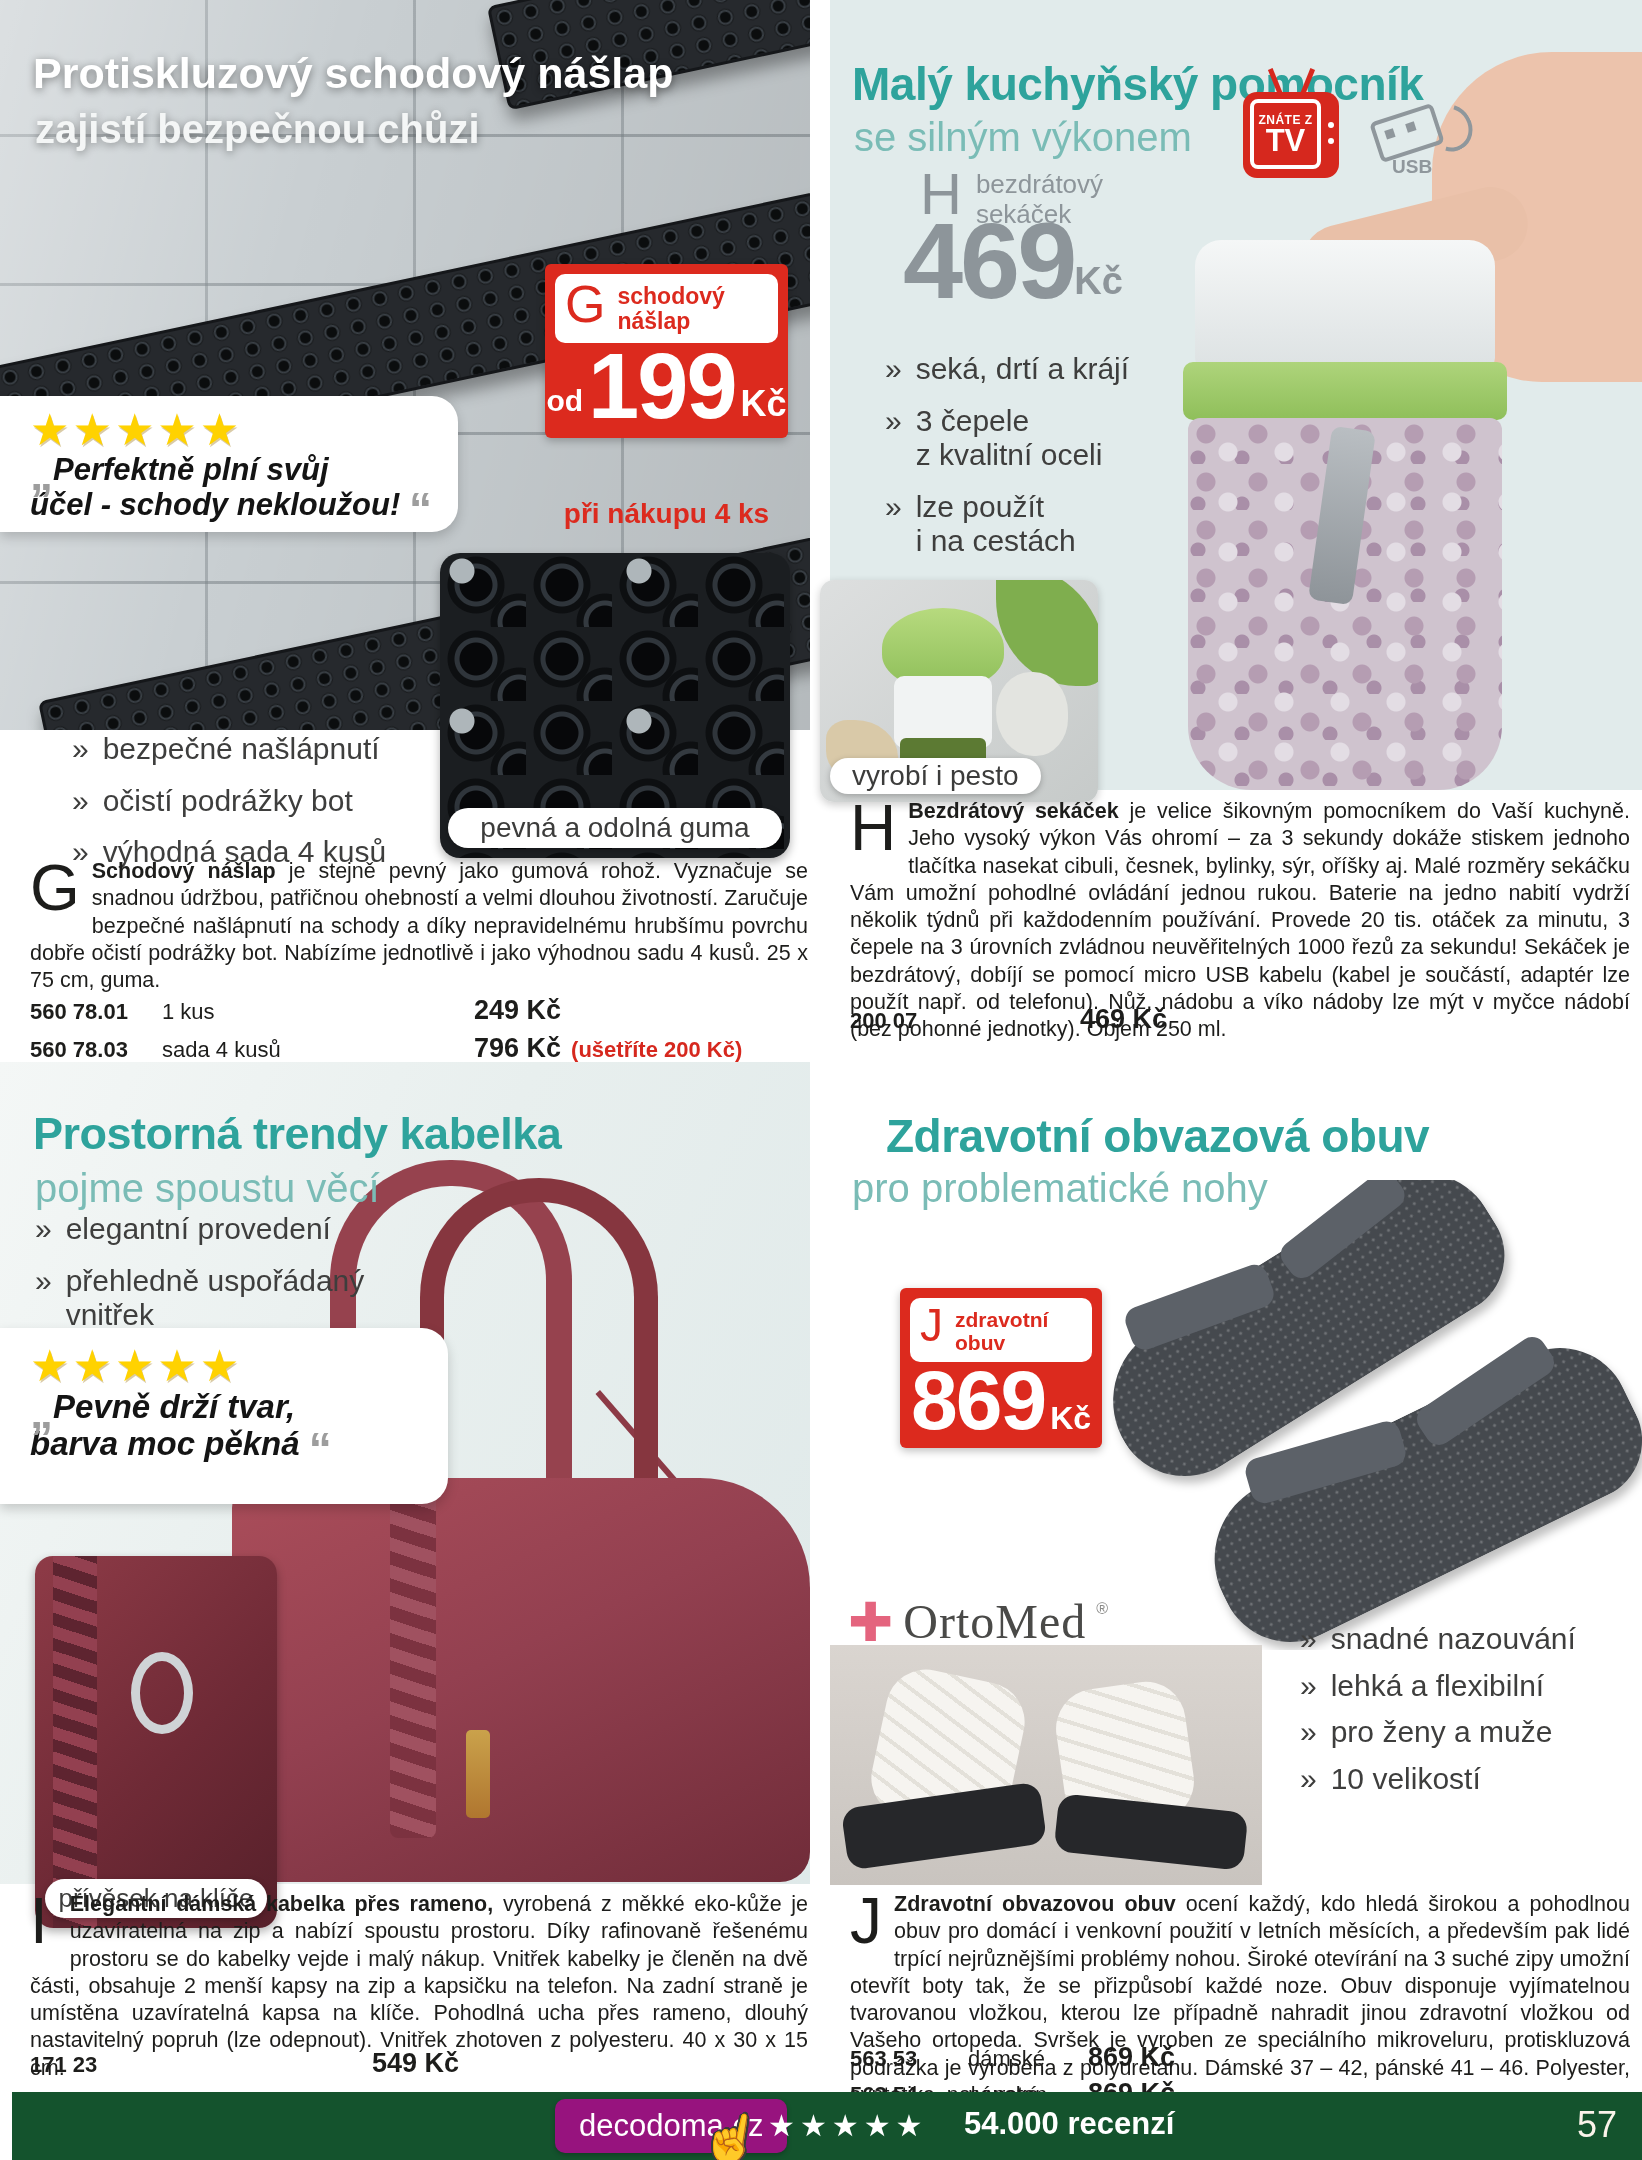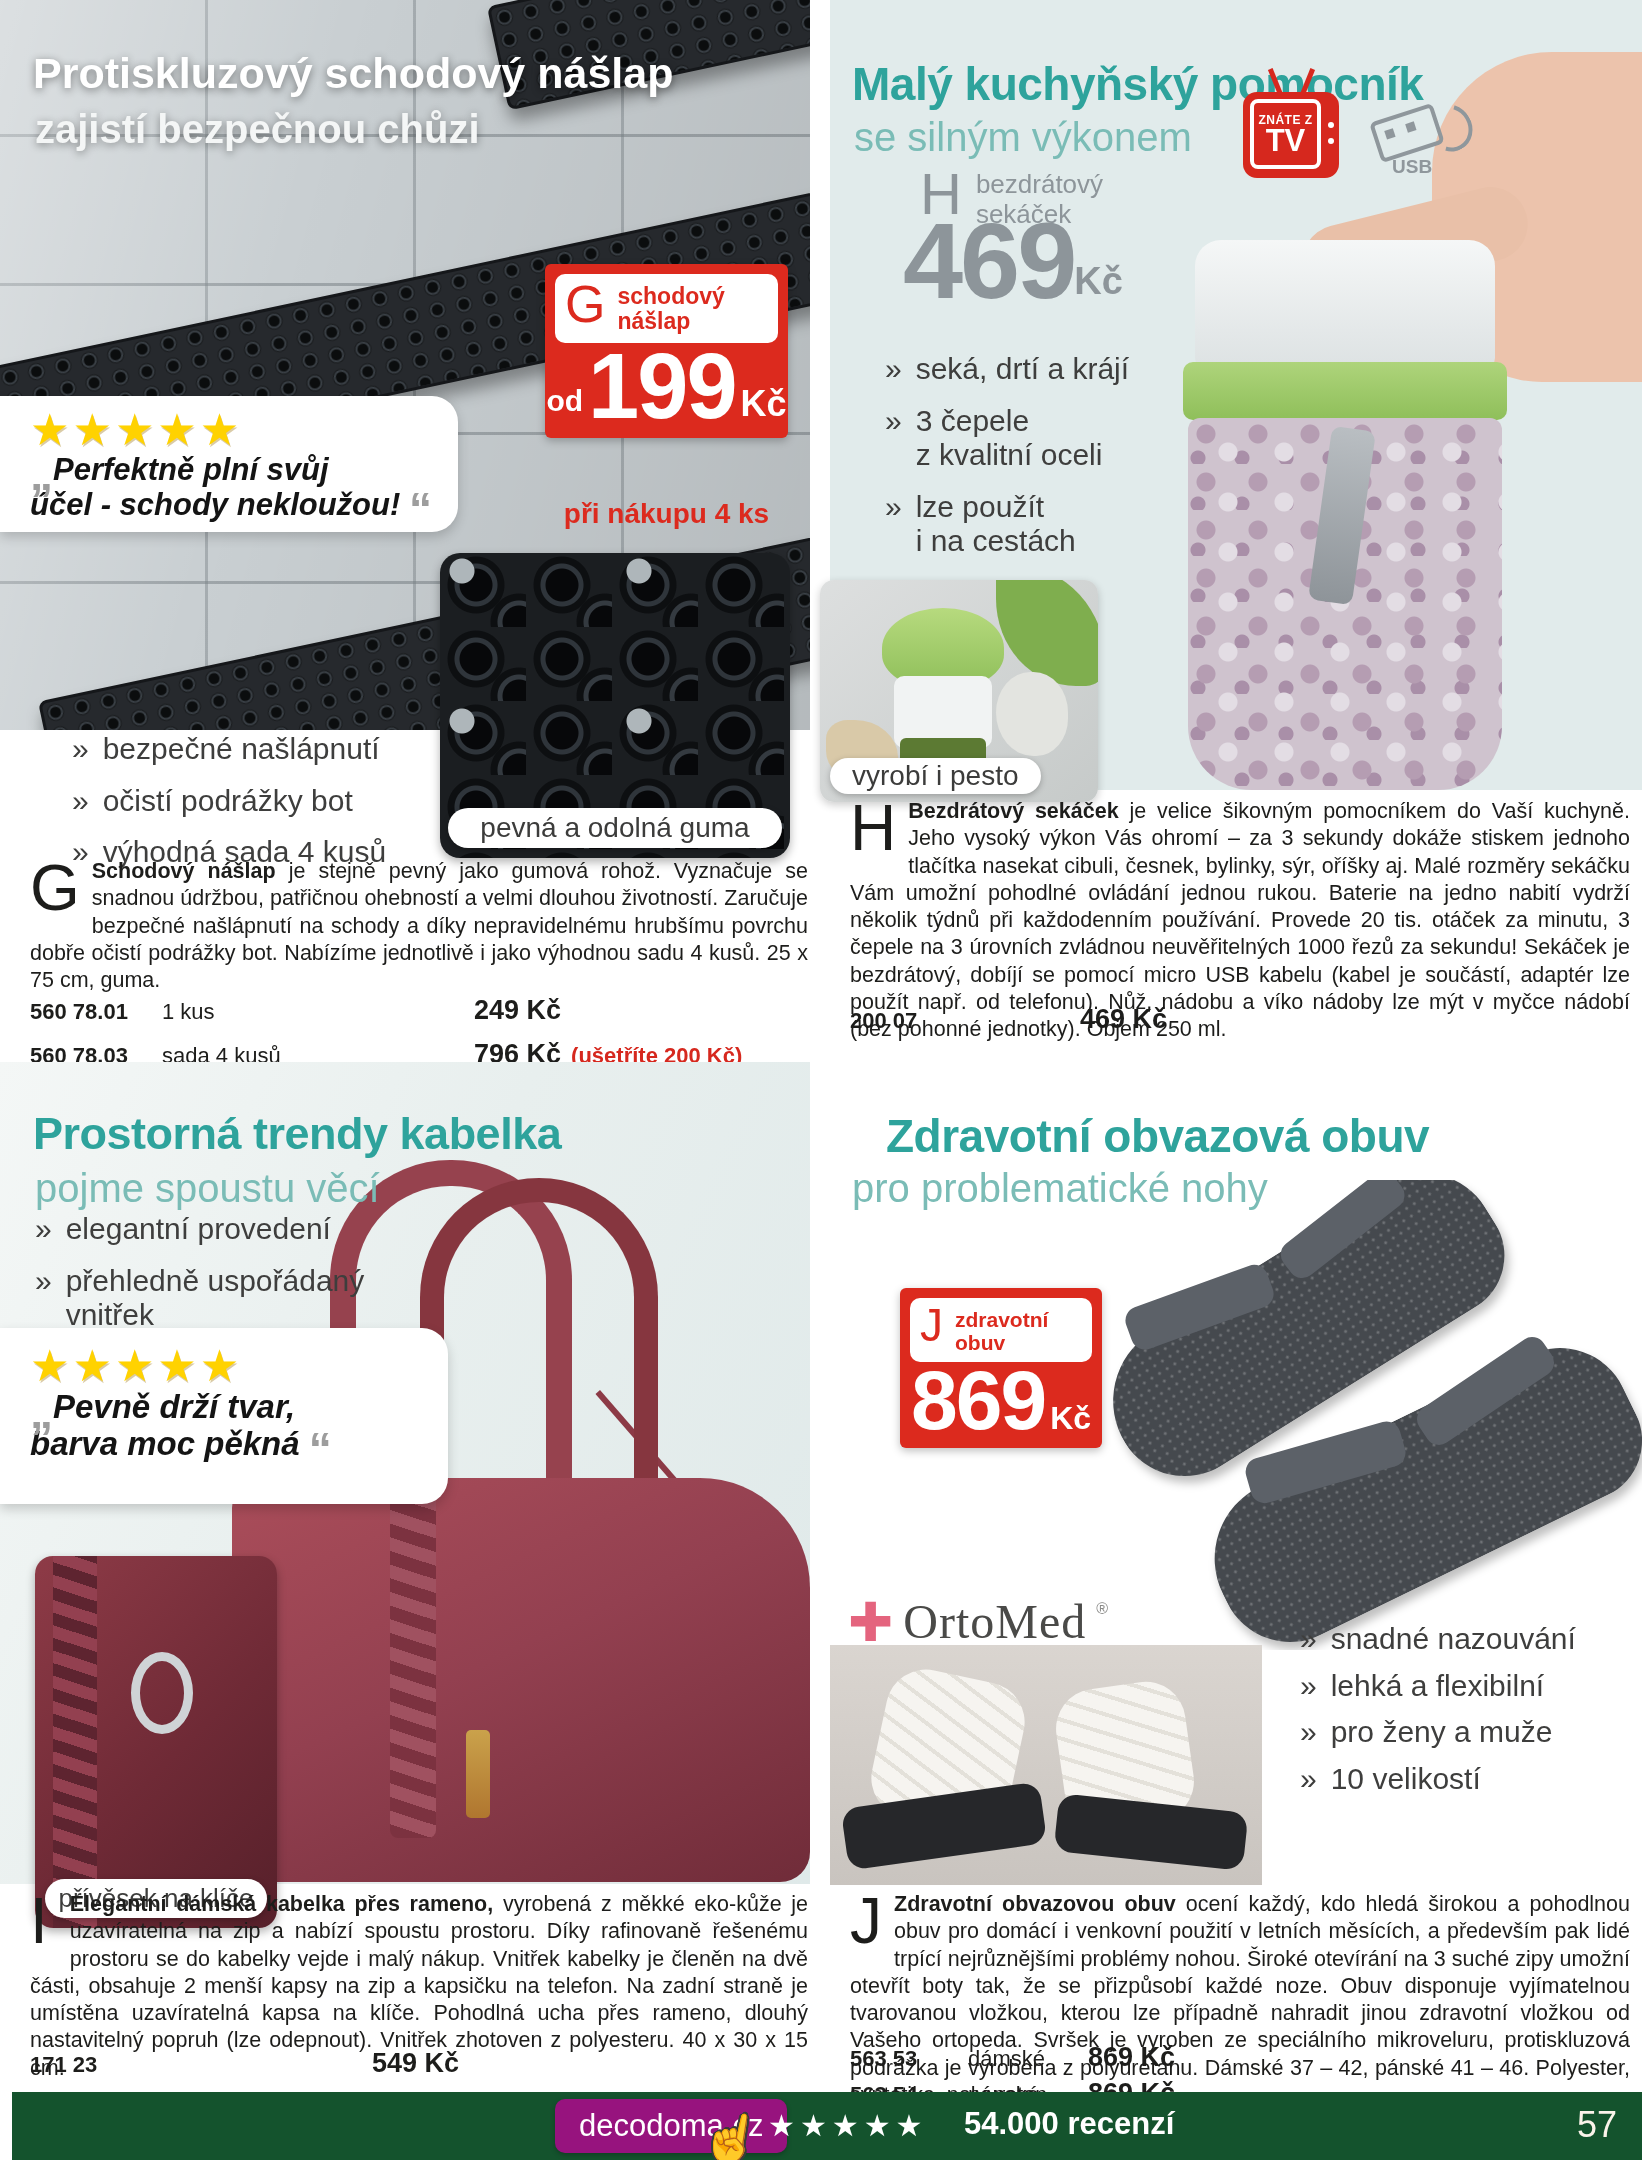--- a/index.html
+++ b/index.html
@@ -16,21 +16,21 @@
   .stars-box{position:absolute;left:0;background:#fff;border-radius:0 26px 26px 0;
              box-shadow:0 5px 12px rgba(0,0,0,.18);padding:12px 18px 0 30px;}
   .stars{font-size:44px;color:#ffd200;letter-spacing:3px;text-shadow:1px 2px 0 rgba(150,105,0,.35);line-height:1;}
   .quote{font-style:italic;font-weight:bold;font-size:31px;line-height:1.13;color:#141414;position:relative;}
   .qmark{color:#9d9d9d;font-size:46px;font-weight:bold;font-style:normal;line-height:0;position:relative;top:10px;}
   .photo-pill{position:absolute;background:#fff;border-radius:26px;text-align:center;
               font-size:28px;color:#3c3c3b;padding:4px 10px;box-shadow:0 2px 6px rgba(0,0,0,.25);white-space:nowrap;}
   .desc{position:absolute;width:778px;font-size:21.5px;line-height:1.27;text-align:justify;color:#1d1d1b;}
   .desc .letter{float:left;font-size:64px;line-height:.82;font-weight:400;padding:4px 12px 0 0;}
   .desc .lead{font-weight:bold;}
-  .rows{position:absolute;display:flex;flex-direction:column;gap:13px;}
+  .rows{position:absolute;display:flex;flex-direction:column;gap:7px;}
   .row{display:grid;align-items:baseline;font-size:22px;}
   .row .code{font-weight:bold;}
   .row .price{font-weight:bold;font-size:27px;}
   .row .note{color:#d6281e;font-weight:bold;font-size:22px;padding-left:10px;display:inline;}
   .badge{position:absolute;background:#dc2a1e;border-radius:6px;box-shadow:0 3px 8px rgba(0,0,0,.25);}
   .badge .inner{margin:10px 10px 0;background:#fff;border-radius:10px;padding:6px 10px 8px;display:flex;gap:12px;align-items:flex-start;}
   .badge .blet{color:#dc2a1e;font-size:52px;line-height:.95;font-weight:400;}
   .badge .bname{color:#dc2a1e;font-size:23px;font-weight:bold;line-height:1.1;white-space:pre-line;padding-top:4px;}
   .badge .prow{display:flex;align-items:flex-end;justify-content:center;color:#fff;padding:8px 6px 16px;gap:5px;}
   .badge .od{font-size:30px;font-weight:bold;line-height:1;padding-bottom:6px;}

